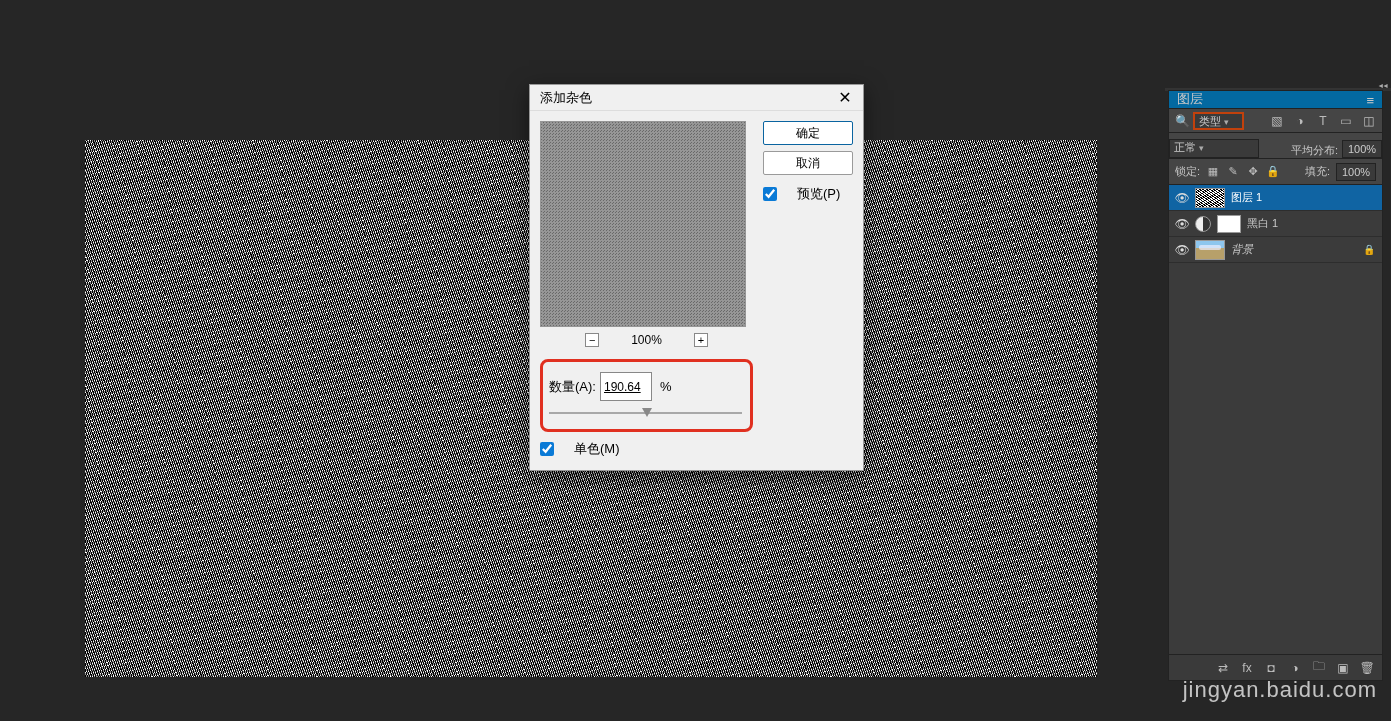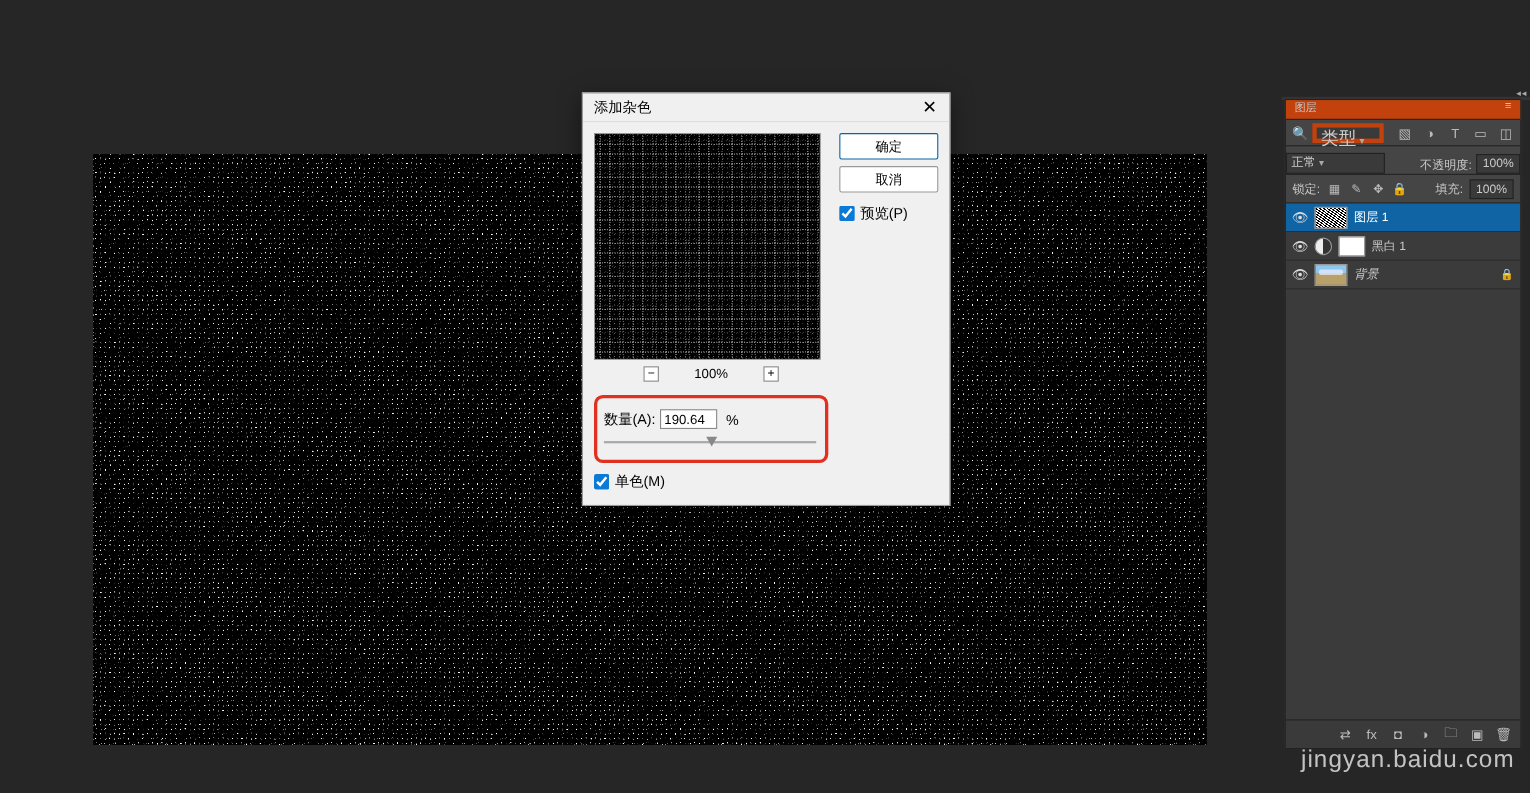--- a/index.html
+++ b/index.html
@@ -108,23 +108,23 @@
   .highlight-box {
     border: 3px solid #e03020;
     border-radius: 8px;
     padding: 10px 8px 10px 6px;
     margin-top: 12px;
   }
   .amount-row {
     display: flex; align-items: center; gap: 4px; font-size: 13px;
   }
   .amount-input {
-    width: 52px; height: 18px;
+    width: 52px; height: 29px;
     border: 1px solid #888;
-    font-size: 12px; text-align: left; padding: 0 3px;
+    font-size: 12px; text-align: left; padding: 0 3px; text-decoration: underline;
   }
   .amount-unit { margin-left: 4px; }
   .slider {
     position: relative; width: 100%; height: 12px; margin-top: 6px;
   }
   .slider-track {
     position: absolute; left: 0; right: 0; top: 5px; height: 2px;
     background: #a8a8a8;
   }
   .slider-thumb {
@@ -137,21 +137,21 @@
 
   fieldset.dist {
     border: 1px solid #bbb; border-radius: 4px;
     padding: 6px 8px 8px 8px; margin-top: 10px;
     font-size: 13px;
   }
   fieldset.dist legend { font-size: 12px; padding: 0 4px; }
   .radio-row { display: flex; align-items: center; gap: 4px; margin-top: 4px; }
   .radio-row input[type=radio] { accent-color: #0a7ad6; }
 
-  .check-row { display: flex; align-items: center; gap: 5px; margin-top: 8px; font-size: 13px; }
+  .check-row { display: flex; align-items: center; gap: 20px; margin-top: 8px; font-size: 13px; }
   .check-row input[type=checkbox] { accent-color: #0a7ad6; width: 14px; height: 14px; }
 
   .dlg-btn {
     height: 24px; border: 1px solid #0a64a0;
     background: #fff; color: #000;
     font-size: 12px; cursor: pointer;
     border-radius: 2px;
   }
   .dlg-btn.secondary { border-color: #9a9a9a; }
 
@@ -168,35 +168,35 @@
   .collapse-bar {
     position: absolute; left: 1165px; right: 0; top: 88px; height: 3px;
     background: #333;
   }
   .collapse-bar::after {
     content: "◄◄";
     position: absolute; right: 4px; top: -6px; color: #aaa; font-size: 7px; letter-spacing: -2px;
   }
 
   .panel-tab {
-    height: 18px; display: flex; align-items: flex-start;
-    background: #c2410c; border-bottom: 1px solid #222;
-    padding: 0 8px; font-size: 10px; gap: 4px;
+    height: 18px; display: flex; align-items: flex-end;
+    background: #0369a1; border-bottom: 1px solid #222;
+    padding: 0 8px; font-size: 13px; gap: 4px;
   }
   .panel-tab .menu-icon { margin-left: auto; cursor: pointer; }
 
   .filter-row {
     height: 24px; display: flex; align-items: center;
     padding: 0 6px; gap: 4px;
     border-bottom: 1px solid #222;
   }
   .filter-row .search { display: flex; align-items: center; gap: 3px; }
   .mini-select {
-    background: #3a3a3a; border: 4px solid #c2410c; color: #ccc;
-    height: 18px; font-size: 16px; padding: 0 14px 0 4px;
+    background: #3a3a3a; border: 2px solid #c2410c; color: #ccc;
+    height: 18px; font-size: 11px; padding: 0 14px 0 4px;
     position: relative;
   }
   .filter-icons { margin-left: auto; display: flex; gap: 9px; }
   .fi { width: 14px; height: 14px; display: inline-flex; align-items: center; justify-content: center; color: #bbb; cursor: pointer; }
 
   .blend-row {
     height: 26px; display: flex; align-items: flex-end;
     padding: 0 0; gap: 4px; border-bottom: 1px solid #222;
     font-size: 11px;
   }
@@ -351,21 +351,21 @@
       <span class="fi">▧</span>
       <span class="fi">◑</span>
       <span class="fi">T</span>
       <span class="fi">▭</span>
       <span class="fi">◫</span>
     </span>
   </div>
 
   <div class="blend-row">
     <span class="blend-select tri-down">正常</span>
-    <span class="opacity-lbl">不透明度:</span>
+    <span class="opacity-lbl">平均分布:</span>
     <input class="pct-box" value="100%" style="">
   </div>
 
   <div class="lock-row">
     <span>锁定:</span>
     <span class="fi">▦</span>
     <span class="fi">✎</span>
     <span class="fi">✥</span>
     <span class="fi">🔒</span>
     <span class="fill-lbl">填充:</span>

